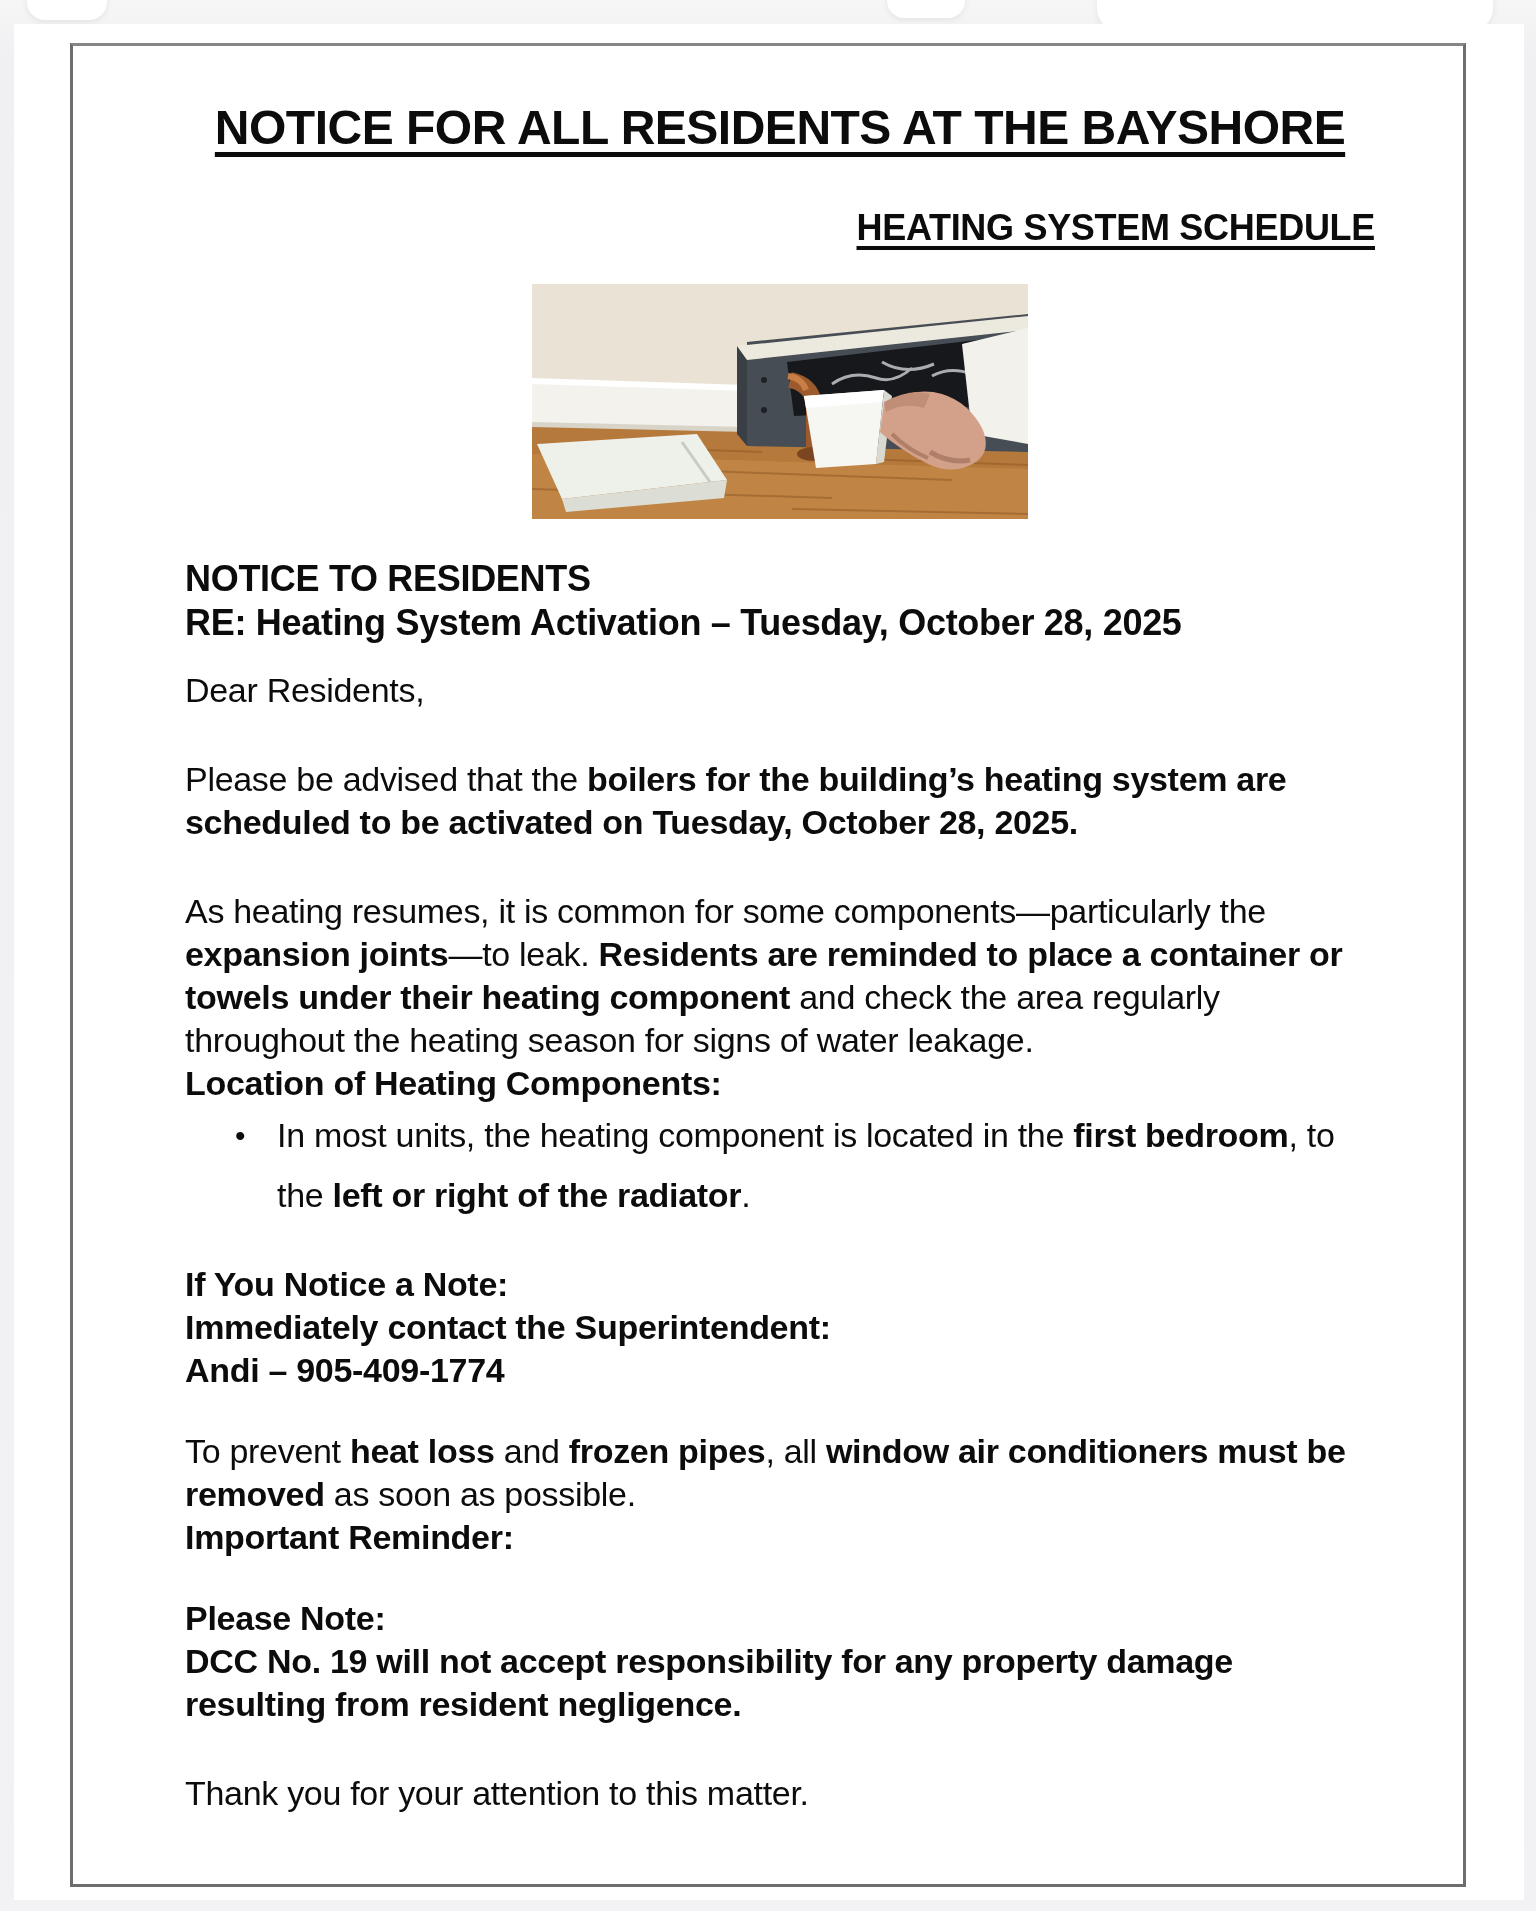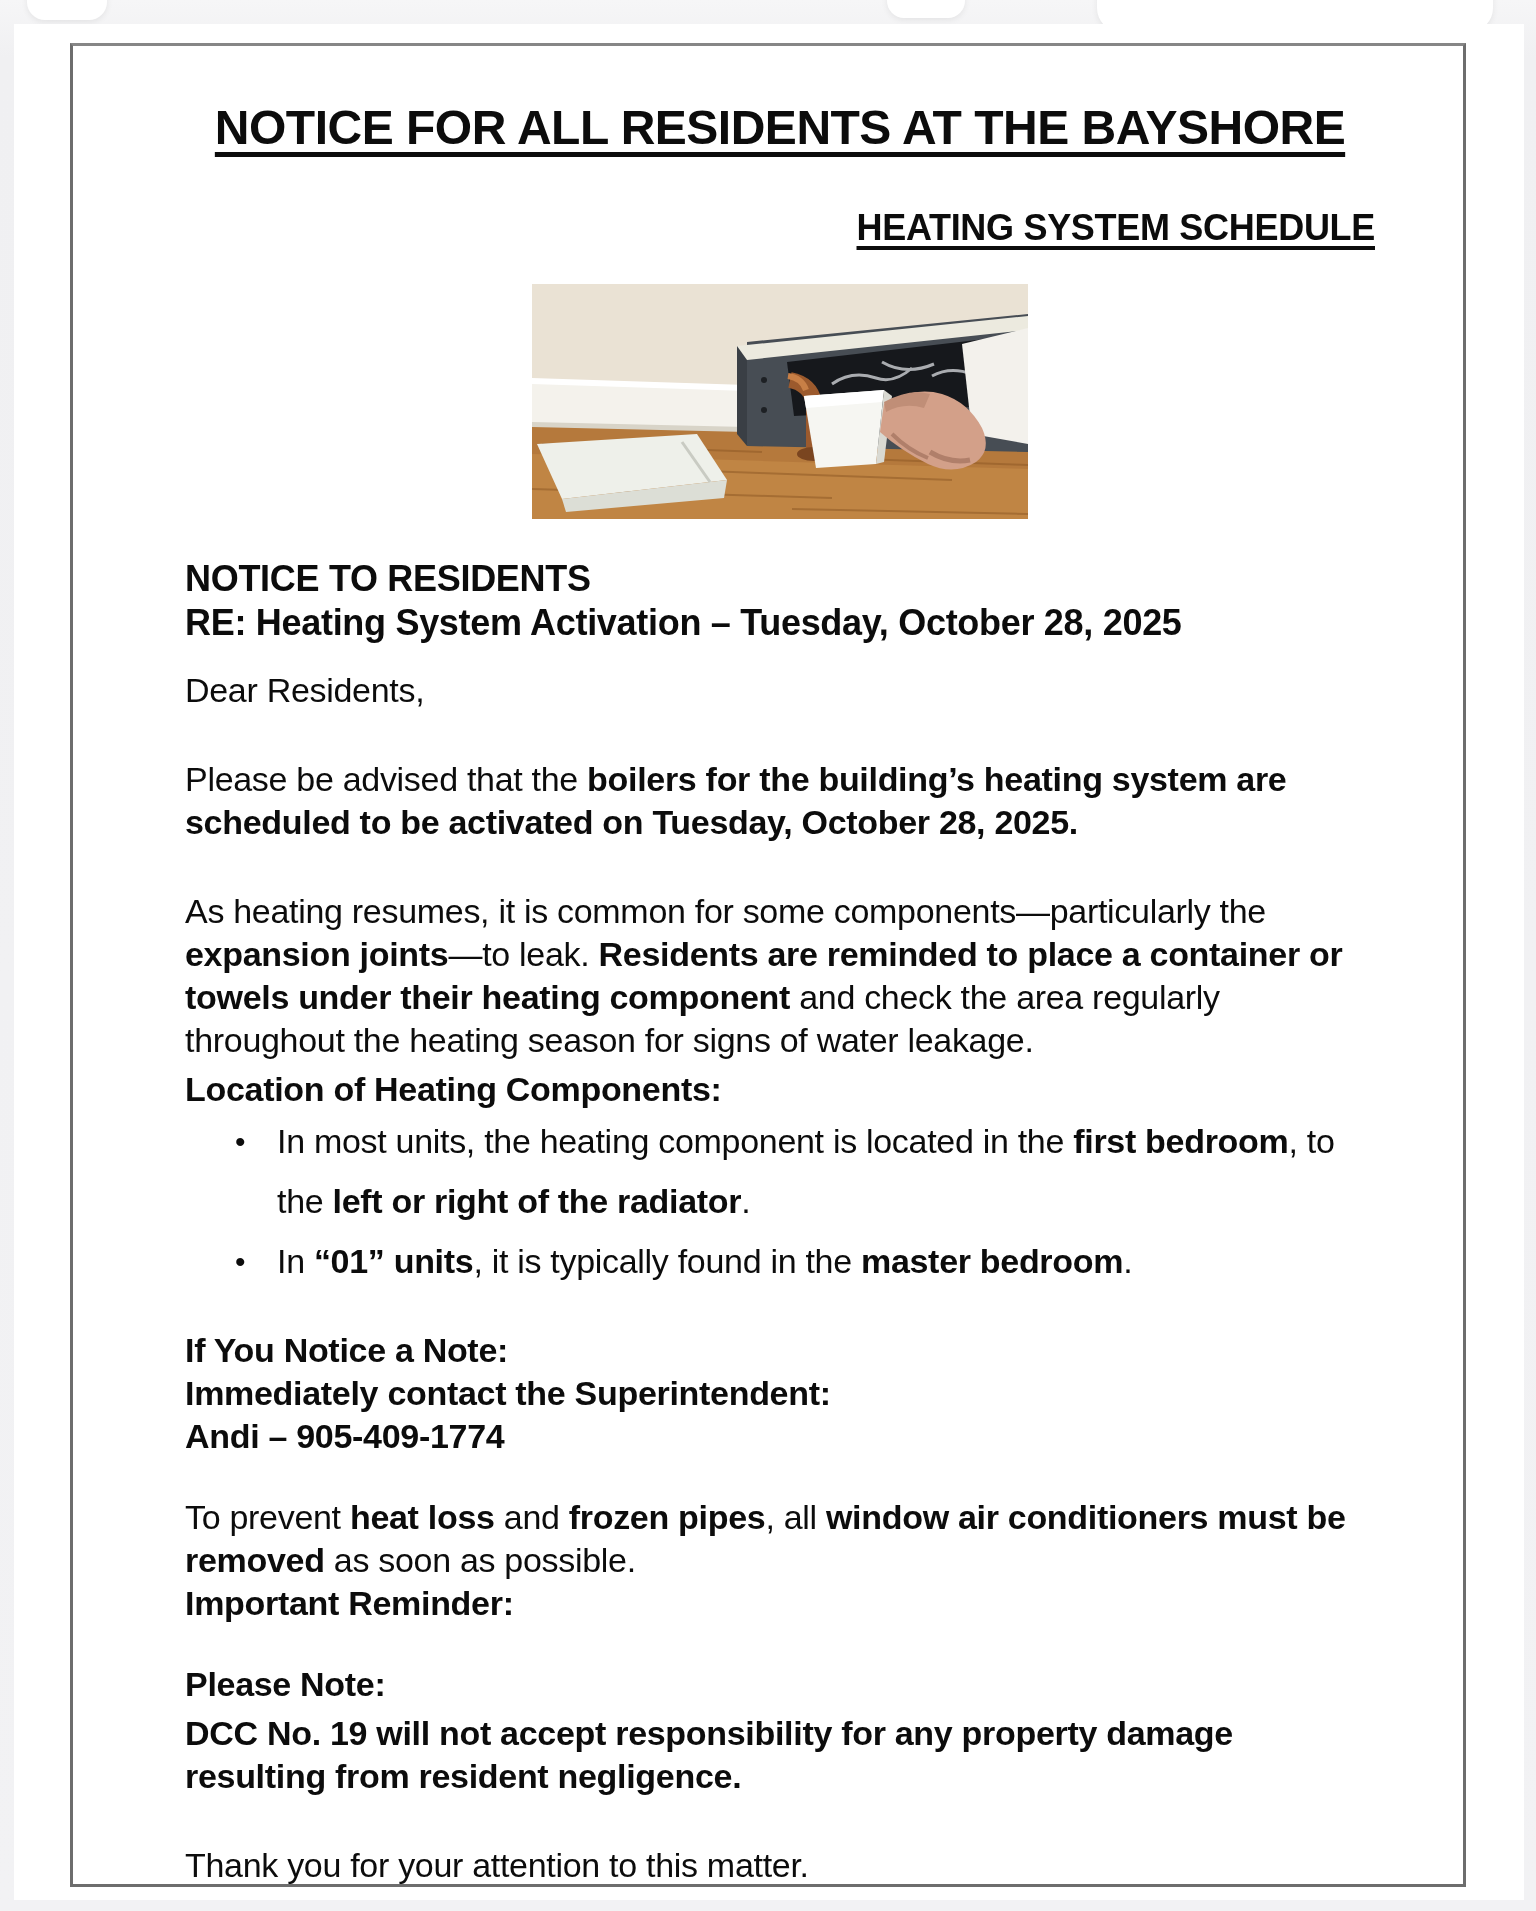--- a/index.html
+++ b/index.html
@@ -46,21 +46,21 @@
   }
   .photo-wrap { width:496px; margin:0 auto 38px auto; }
   .photo-wrap svg { display:block; width:496px; height:235px; filter:blur(0.4px); }
 
   .center-head { text-align:left; font-weight:bold; font-size:36px; line-height:44px;
     margin-bottom:24px; }
 
   .body-text { font-size:34px; line-height:43px; max-width:1190px; }
   .greeting { margin-top:0; }
   .para { margin-top:46px; }
-  .para-tight { margin-top:6px; }
+  .para-tight { margin-top:0; }
   b, .bold { font-weight:bold; }
 
   ul.loc-list { list-style:none; max-width:1190px; }
   ul.loc-list li {
     position:relative; padding-left:92px; font-size:34px; line-height:60px;
   }
   ul.loc-list li::before {
     content:"•"; position:absolute; left:50px; top:1px; font-size:30px;
   }
 
@@ -144,21 +144,20 @@
       <p class="body-text greeting">Dear Residents,</p>
 
       <p class="body-text para"><span>Please be advised that the </span><b>boilers for the building’s heating system are scheduled to be activated on Tuesday, October 28, 2025.</b></p>
 
       <p class="body-text para"><span>As heating resumes, it is common for some components—particularly the </span><b>expansion joints</b><span>—to leak. </span><b>Residents are reminded to place a container or towels under their heating component</b><span> and check the area regularly throughout the heating season for signs of water leakage.</span></p>
 
       <p class="body-text para-tight bold">Location of Heating Components:</p>
 
       <ul class="loc-list">
         <li><span>In most units, the heating component is located in the </span><b>first bedroom</b><span>, to the </span><b>left or right of the radiator</b><span>.</span></li>
-        <li><span>In </span><b>“01” units</b><span>, it is typically found in the </span><b>master bedroom</b><span>.</span></li>
       </ul>
 
       <div class="block">
         <div class="line bold">If You Notice a Note:</div>
         <div class="line bold">Immediately contact the Superintendent:</div>
         <div class="line bold">Andi – 905-409-1774</div>
       </div>
 
       <div class="block">
         <div class="line body-text para-tight"><span>To prevent </span><b>heat loss</b><span> and </span><b>frozen pipes</b><span>, all </span><b>window air conditioners must be removed</b><span> as soon as possible.</span></div>

